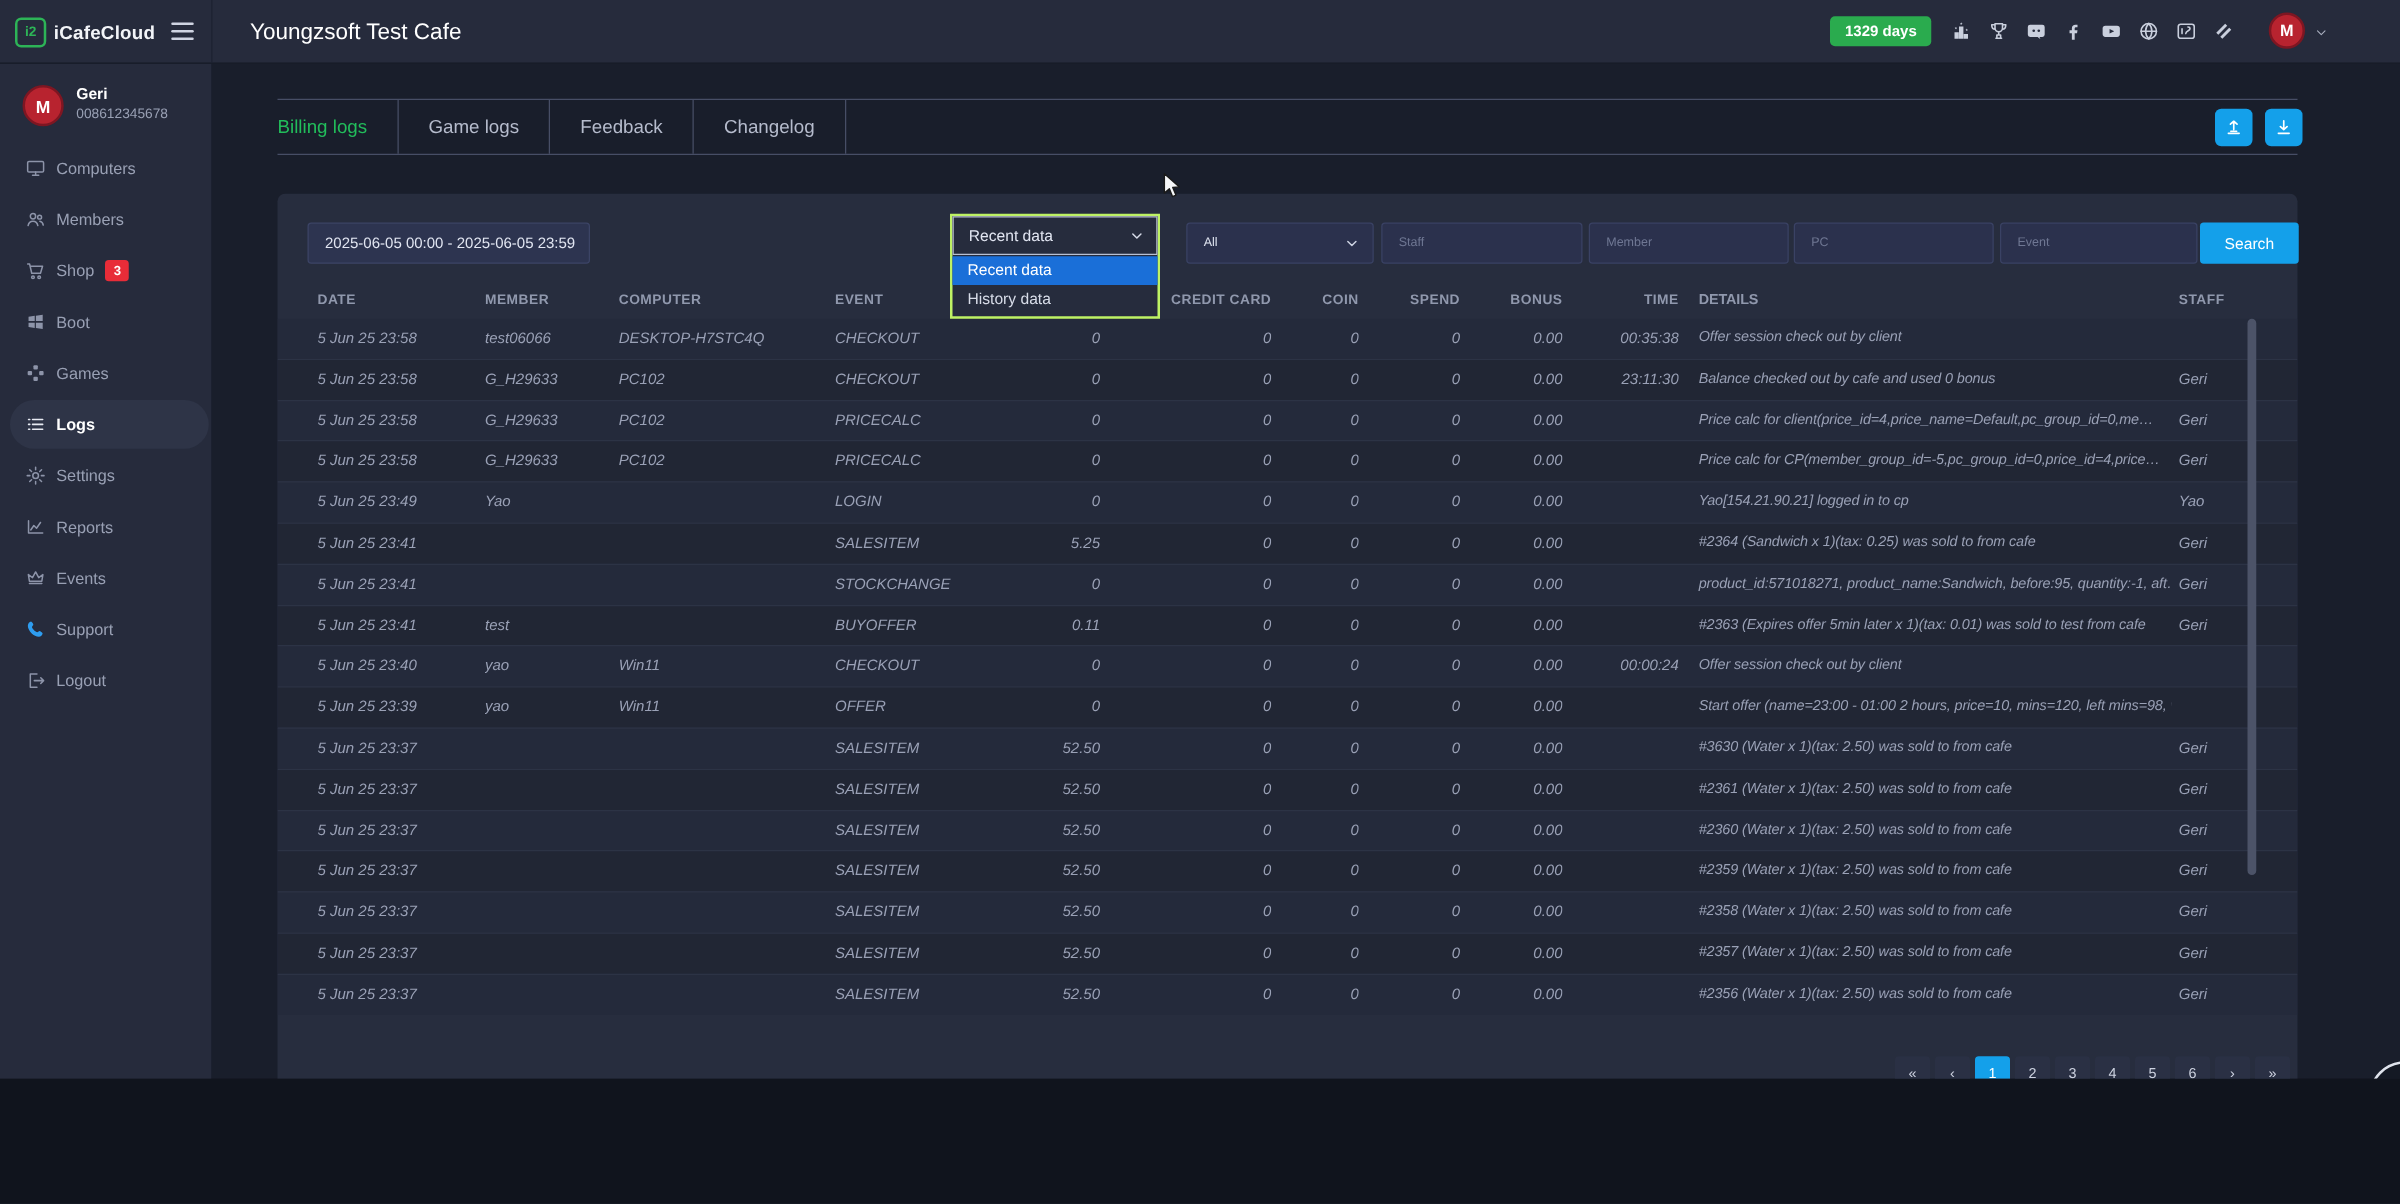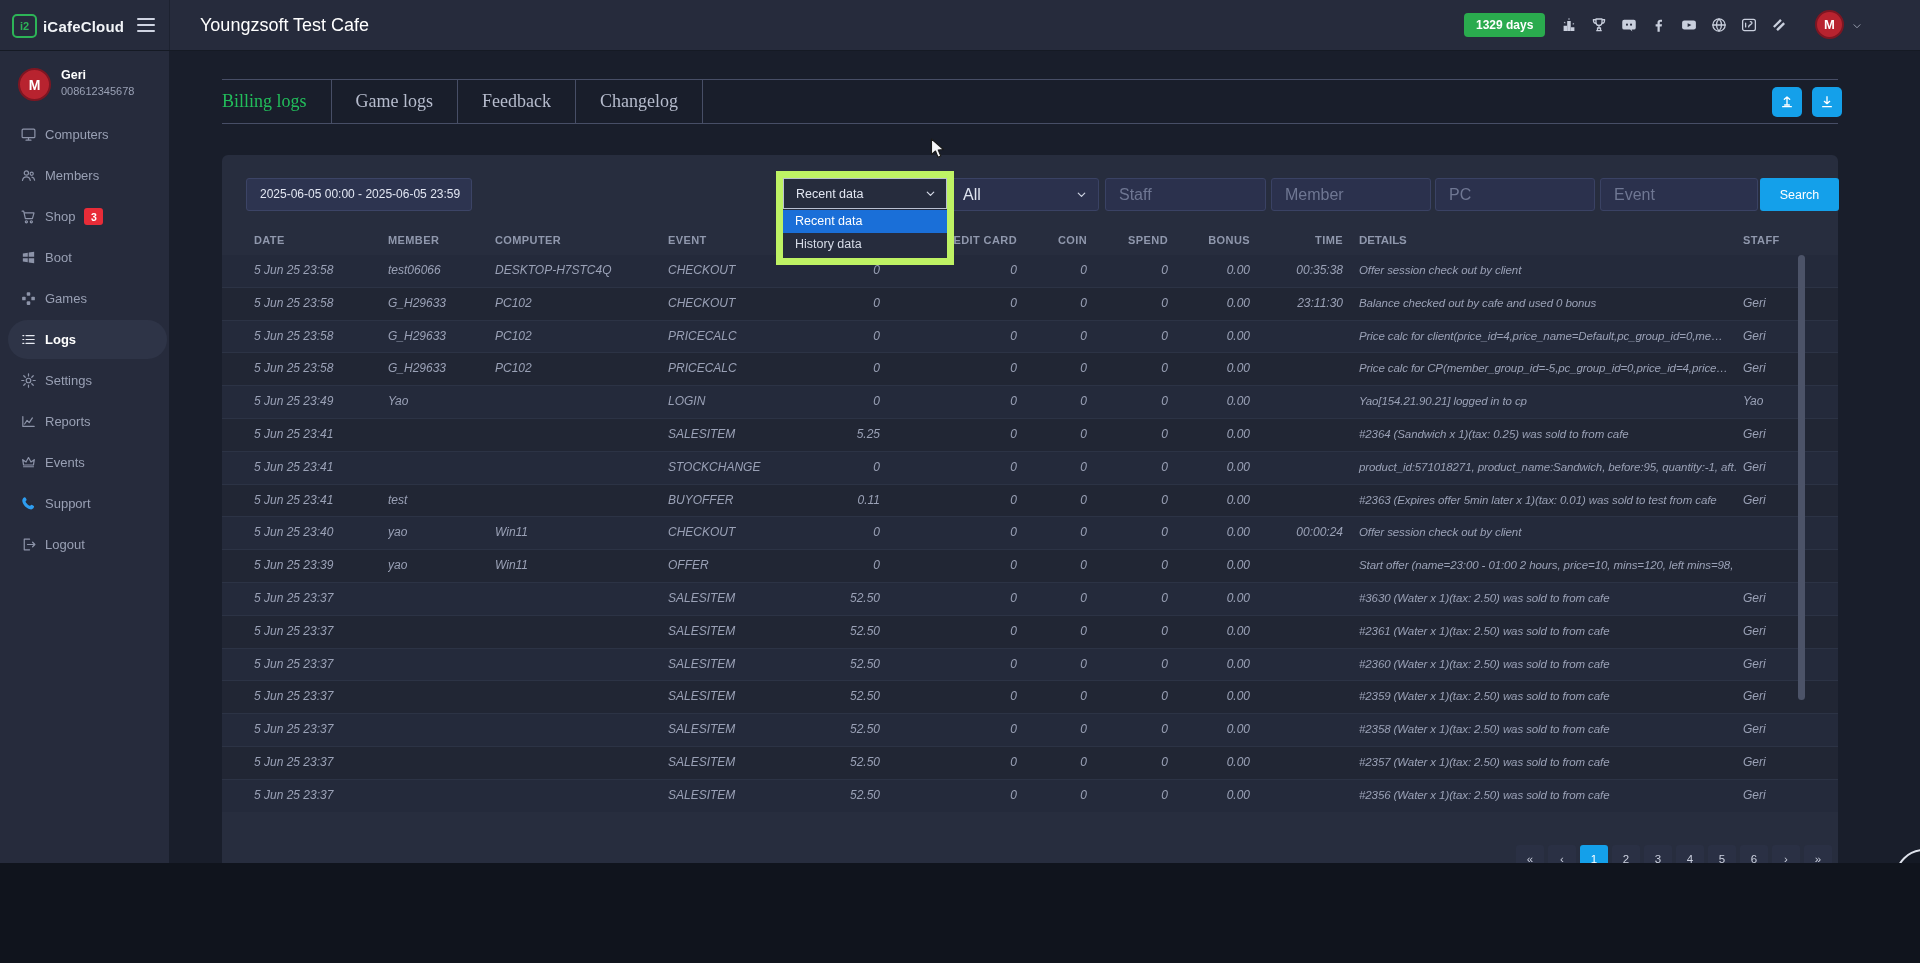--- a/index.html
+++ b/index.html
@@ -48,45 +48,45 @@
   .nav-item.active .nicon{color:#e7eaf2;}
   .nav-item.active .nlabel{color:#fff;font-weight:bold;}
   .nav-item > *{position:relative;}
   .nav-item.accent .nicon{color:#2e9df0;}
   .nbadge{margin-left:9px;min-width:13px;height:17px;padding:0 3px;background:#e82c38;border-radius:3px;
     color:#fff;font-size:10.5px;font-weight:bold;display:flex;align-items:center;justify-content:center;}
 
   
   .stripline{position:absolute;left:222px;width:1616px;height:1px;background:#474e66;}
   .tabs{position:absolute;left:222px;top:80px;height:43px;display:flex;align-items:center;}
-  .tab{padding:0 24px;font-size:18px;color:#b6bccd;height:43px;line-height:43px;cursor:pointer;border-right:1px solid #474e66;font-family:Liberation Serif, serif;}
+  .tab{padding:0 24px;font-size:15px;color:#b6bccd;height:43px;line-height:43px;cursor:pointer;border-right:1px solid #474e66;}
   .tab:first-child{padding-left:0;}
   .tab.active{color:#22bd5b;}
   .iconbtn{position:absolute;top:87px;width:30px;height:30px;background:#14a0ea;border:none;border-radius:5px;
     color:#fff;display:flex;align-items:center;justify-content:center;cursor:pointer;}
   .iconbtn svg{width:16px;height:16px;stroke-width:2;}
 
   
   .card{position:absolute;left:222px;top:155px;width:1616px;height:753px;background:#272d3e;border-radius:6px;}
 
   .daterange{position:absolute;left:24px;top:23px;width:226px;height:33px;box-sizing:border-box;
     background:#2d3450;border:1px solid #3c4466;border-radius:3px;line-height:31px;padding:0 13px;
     color:#e2e6f2;font-size:12px;white-space:nowrap;cursor:pointer;}
   .fsel,.finput{position:absolute;top:23px;height:33px;box-sizing:border-box;background:#2b314d;
-    border:1px solid #3a4264;border-radius:3px;color:#dfe4f0;font-size:16px;font-family:inherit;gap:17px;}
+    border:1px solid #3a4264;border-radius:3px;color:#dfe4f0;font-size:10px;font-family:inherit;gap:17px;}
   .fsel{display:flex;align-items:center;justify-content:space-between;padding:0 10px 0 13px;cursor:pointer;}
   .fsel .chev{width:13px;height:13px;color:#cdd3e2;}
   .fsel .chev svg{width:13px;height:13px;stroke-width:2.2;}
   .finput{padding:0 13px;outline:none;}
   .finput::placeholder{color:#6f7793;}
   .searchbtn{position:absolute;left:1538px;top:23px;width:79px;height:33px;background:#14a0ea;border:none;
     border-radius:3px;color:#fff;font-size:12.5px;font-family:inherit;cursor:pointer;}
 
   
-  .redwrap{position:absolute;left:554px;top:16px;width:164px;border:7px solid #bef264;background:#262c3d;z-index:40;}
+  .redwrap{position:absolute;left:538px;top:16px;width:164px;border:2px solid #bef264;background:#262c3d;z-index:40;}
   .selbox{height:31px;box-sizing:border-box;border:1px solid #b9c0d2;display:flex;align-items:center;
     justify-content:space-between;padding:0 9px 0 12px;color:#e2e6f2;font-size:12.5px;cursor:pointer;background:#262c3d;}
   .selbox .chev{width:13px;height:13px;color:#d6dbe8;}
   .selbox .chev svg{width:13px;height:13px;stroke-width:2.2;}
   .menu{padding:1px 0 2px 0;}
   .opt{height:23px;line-height:23px;padding-left:12px;font-size:12.5px;color:#d7dce8;cursor:pointer;}
   .opt.sel{background:#1a6fd8;color:#fff;}
 
   
   .grid{display:grid;grid-template-columns:134px 107px 173px 113px 99px 137px 70px 81px 82px 93px 394px 60px;

